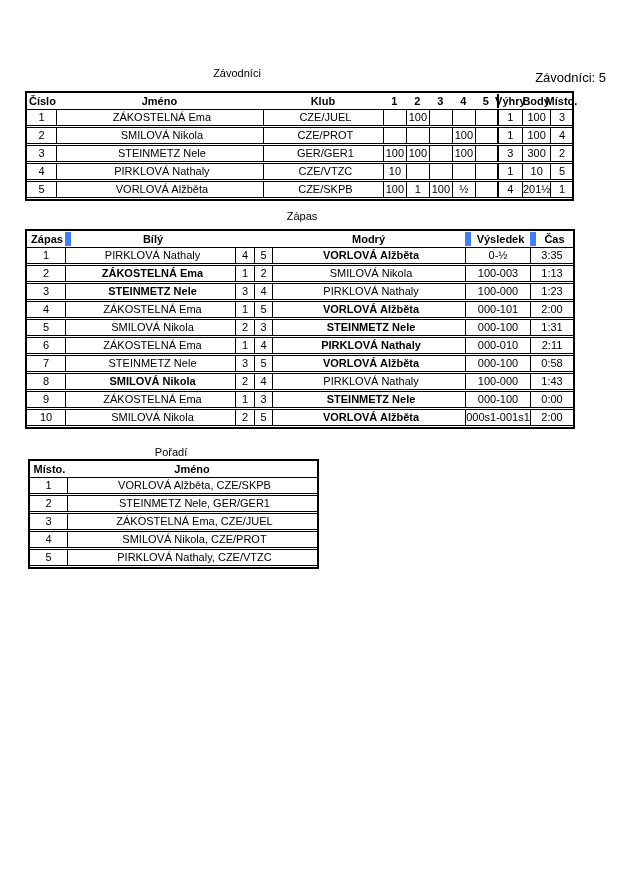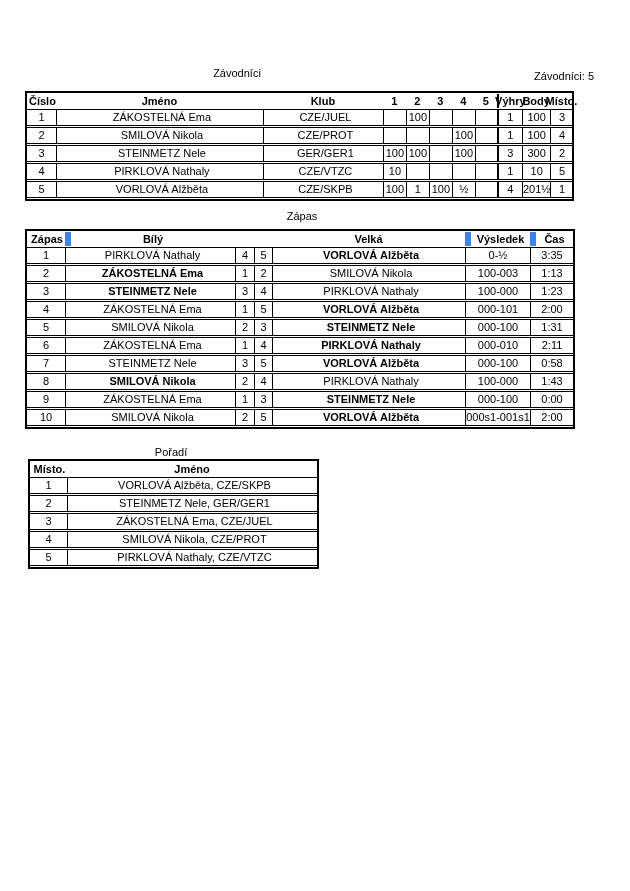--- a/index.html
+++ b/index.html
@@ -1,21 +1,21 @@
 <!DOCTYPE html>
 <html><head>
 <meta charset="utf-8">
 <style>
   html,body{margin:0;padding:0;background:#fff;}
   .page{position:relative;width:630px;height:891px;background:#fff;overflow:hidden;
         font-family:"Liberation Sans",sans-serif;color:#000;}
   .title{position:absolute;top:42px;left:0;width:630px;text-align:center;
          font-size:21px;font-weight:bold;white-space:pre;letter-spacing:0px;}
   .seclabel{position:absolute;font-size:11px;font-weight:normal;transform:translateX(-50%);white-space:nowrap;}
-  .count{position:absolute;top:70px;right:36px;font-size:11px;}
+  .count{position:absolute;top:70px;right:24px;font-size:13px;}
   .wrap{position:absolute;border:2px solid #000;background:#fff;}
   table.t{border-collapse:separate;border-spacing:0 1px;table-layout:fixed;}
   .t th,.t td{box-sizing:border-box;font-size:11px;height:15px;line-height:15px;
               padding:0;white-space:nowrap;overflow:visible;text-align:center;vertical-align:middle;}
   .t td{border-top:1px solid #000;border-bottom:1px solid #000;border-left:1px solid #000;}
   .t td:first-child{border-left:none;}
   .t tr.hdr th{border:none;font-weight:bold;height:14px;line-height:14px;}
   .t .thick{border-left:2px solid #000 !important;}
   .t tr.hdr th.vline{border-left:6px solid #3b82f6;}
   .lt{text-align:right;padding-left:6px !important;padding-right:2px !important;}
@@ -149,21 +149,21 @@
         <col style="width:193px">
           <col style="width:65px">
           <col style="width:43px">
       </colgroup>
       <tbody>
           <tr class="hdr">
         <th class="hleft">Zápas</th>
         <th class="vline">Bílý</th>
         <th></th>
         <th></th>
-        <th>Velká</th>
+        <th>Modrý</th>
         <th class="vline">Výsledek</th>
         <th class="vline">Čas</th>
       </tr>
       <tr>
         <td>1</td>
         <td class="lt">PIRKLOVÁ Nathaly</td>
         <td>4</td>
         <td>5</td>
         <td class="lt b">VORLOVÁ Alžběta</td>
         <td>0-½</td>

